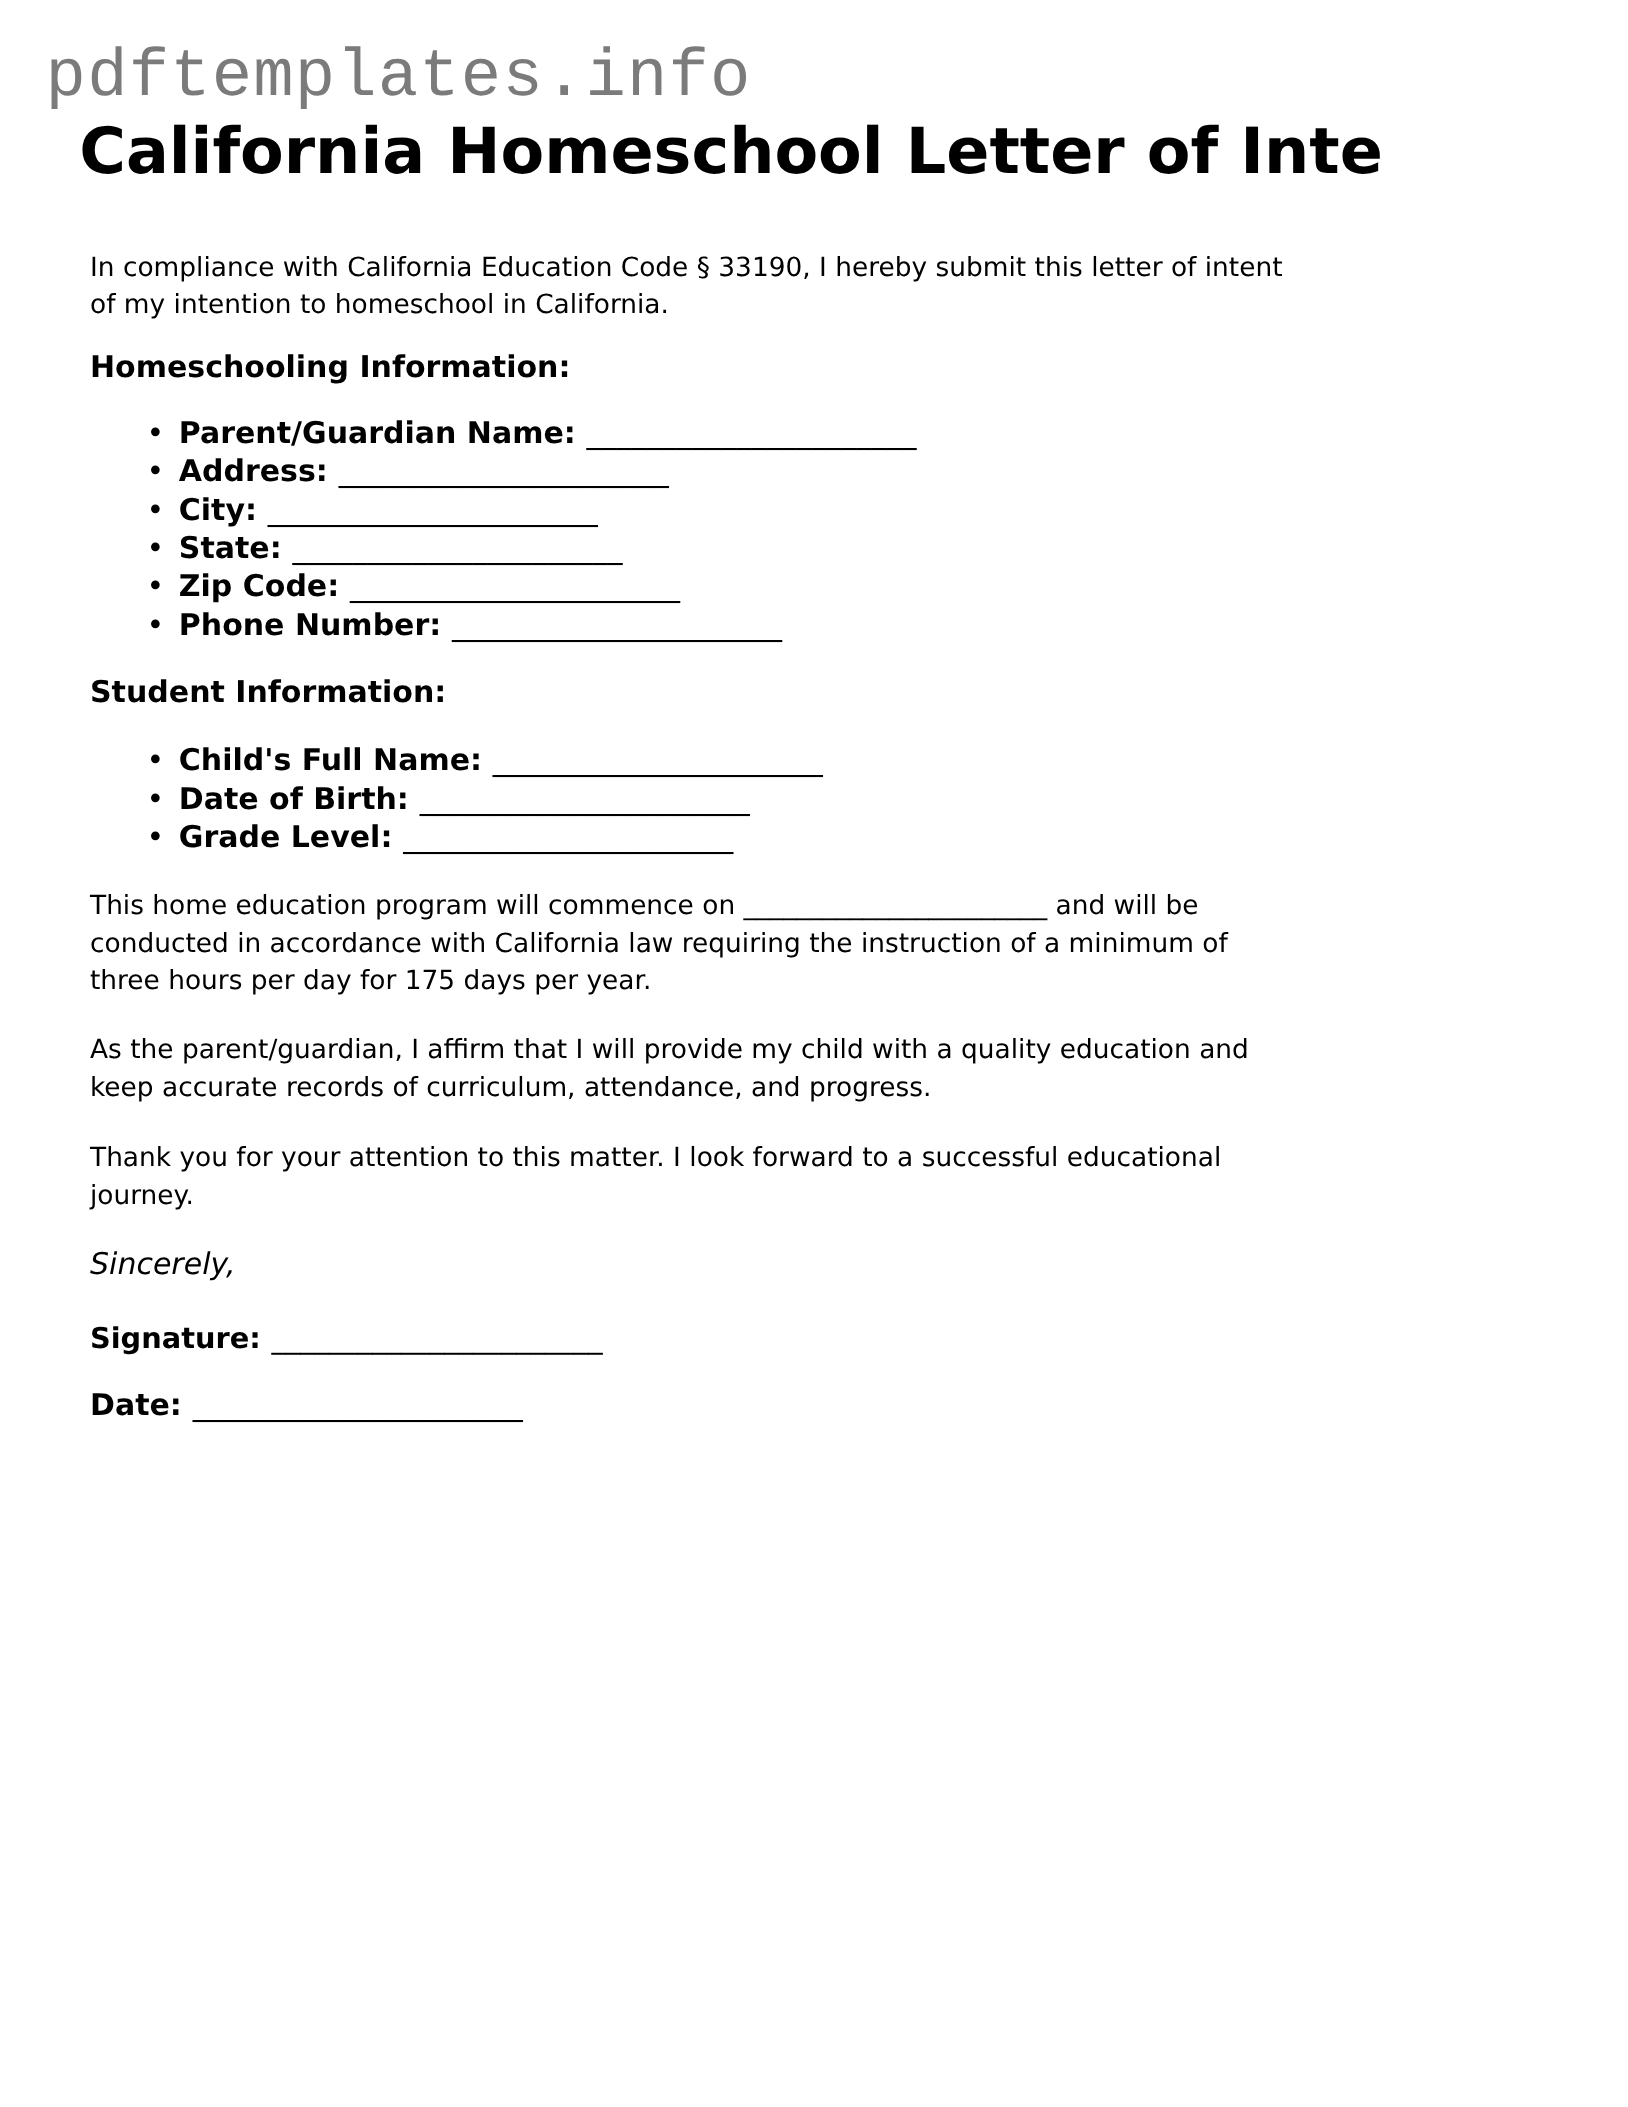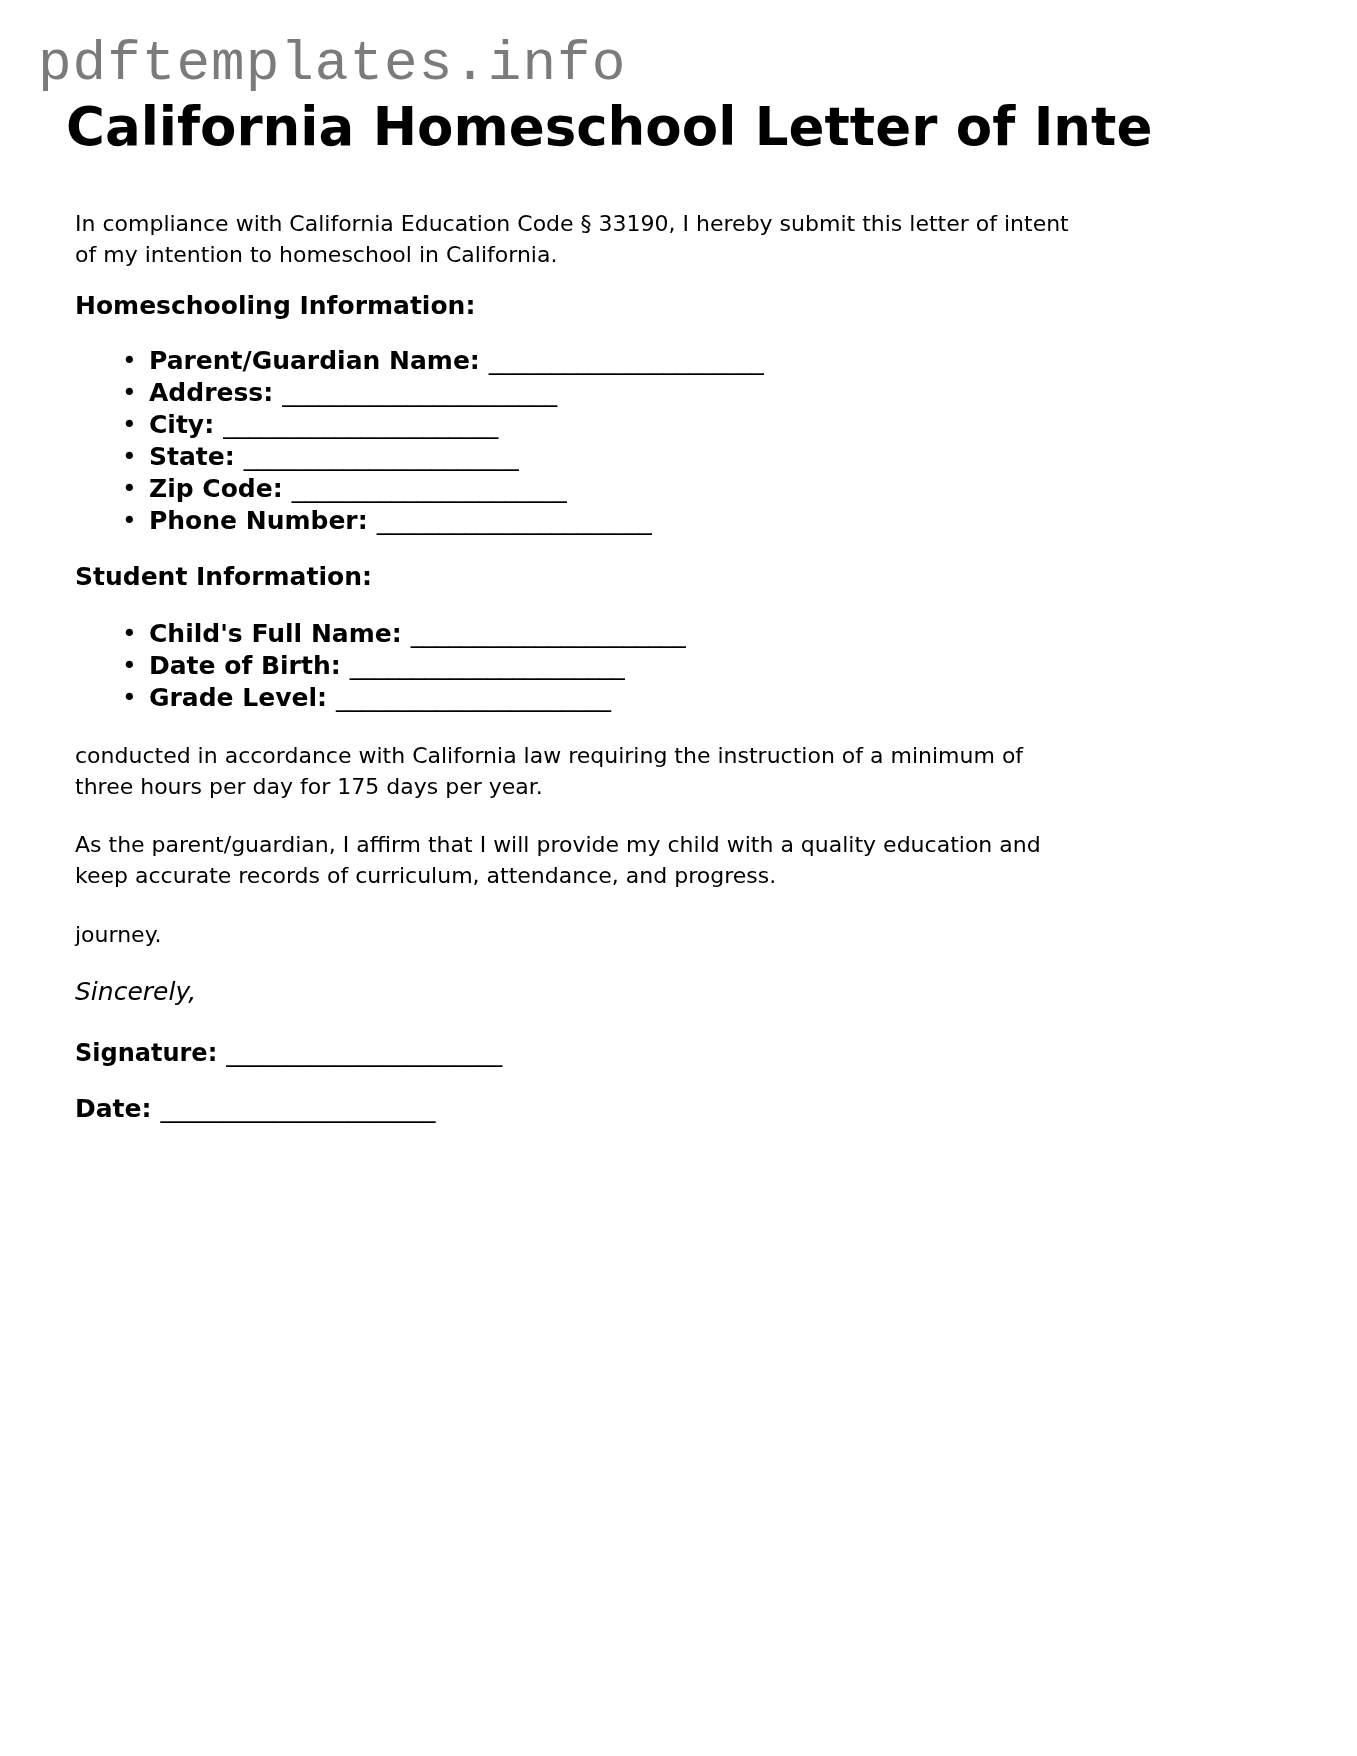--- a/index.html
+++ b/index.html
@@ -123,30 +123,32 @@
     </li>
     <li>
       <span class="bold-label">Date of Birth:</span><span class="blank">______________________</span>
     </li>
     <li>
       <span class="bold-label">Grade Level:</span><span class="blank">______________________</span>
     </li>
   </ul>
 
   <p class="para p-commence">
+    <span class="line">This home education program will commence on _______________________ and will be</span>
     <span class="line">conducted in accordance with California law requiring the instruction of a minimum of</span>
     <span class="line">three hours per day for 175 days per year.</span>
   </p>
 
   <p class="para p-affirm">
     <span class="line">As the parent/guardian, I affirm that I will provide my child with a quality education and</span>
     <span class="line">keep accurate records of curriculum, attendance, and progress.</span>
   </p>
 
   <p class="para p-thanks">
+    <span class="line">Thank you for your attention to this matter. I look forward to a successful educational</span>
     <span class="line">journey.</span>
   </p>
 
   <p class="closing">Sincerely,</p>
 
   <p class="sig-row">
     <span class="bold-label">Signature:</span><span class="blank">_______________________</span>
   </p>
 
   <p class="date-row">

